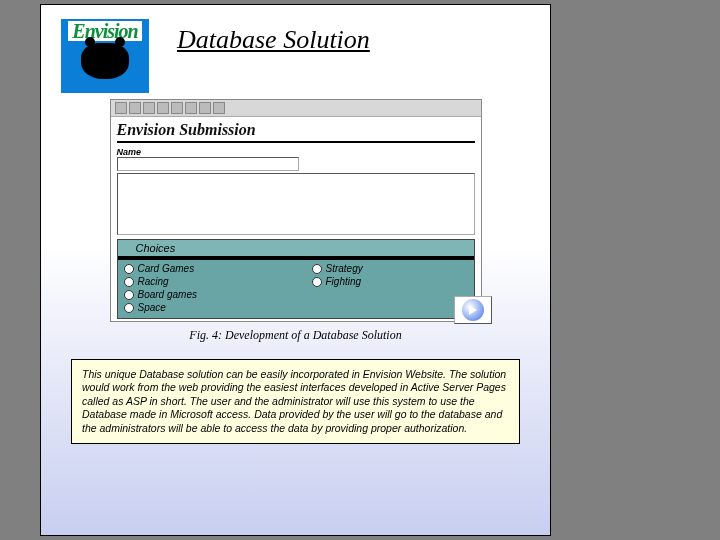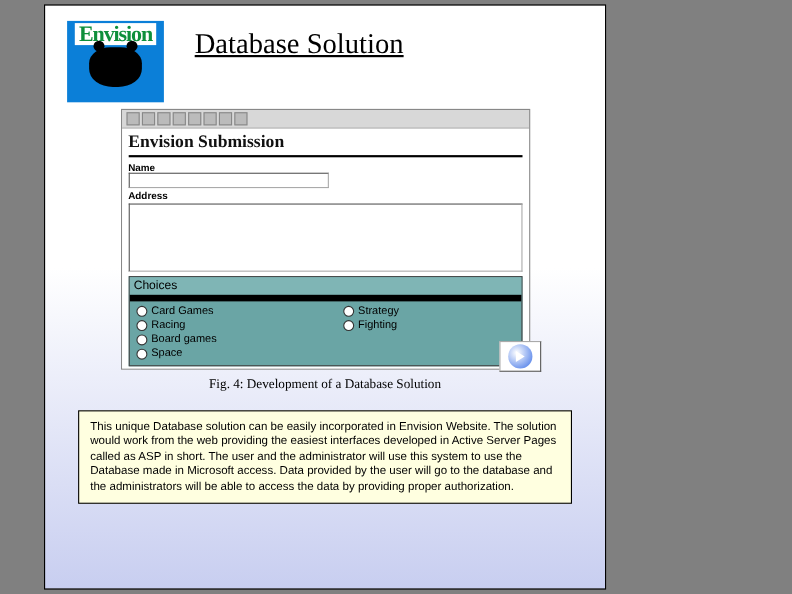--- a/index.html
+++ b/index.html
@@ -18,20 +18,21 @@
     padding: 4px 40px;
   }
   .slide {
     width: 511px;
     height: 532px;
     background: linear-gradient(to bottom, #ffffff 0%, #ffffff 45%, #c8cef0 100%);
     border: 1px solid #000;
     box-sizing: border-box;
     padding: 14px 20px 10px 20px;
     position: relative;
+    font-style: italic;
   }
   .header-row {
     display: flex;
     align-items: flex-start;
     gap: 28px;
   }
   .logo-box {
     width: 88px;
     height: 74px;
     background: #0b7fd8;
@@ -124,22 +125,22 @@
     width: 356px; height: 60px; background: #fff; border: 1px inset #aaa; margin-top: 2px;
   }
   .choices-panel {
     border: 1px solid #444;
     background: #6aa5a5;
     margin-top: 4px;
     position: relative;
   }
   .choices-title {
     font-size: 11px;
-    padding: 2px 4px;
-    border-bottom: 6px solid #000000;
+    padding: 2px 18px;
+    border-bottom: 4px solid #000000;
     background: #7fb5b5;
   }
   .choices-grid {
     display: grid;
     grid-template-columns: 1fr 1fr;
     column-gap: 8px;
     padding: 2px 6px 4px 6px;
     gap: 32px;
   }
   .opt {
@@ -207,21 +208,20 @@
         <div class="tb-btn"></div>
         <div class="tb-btn"></div>
         <div class="tb-btn"></div>
       </div>
       <div class="bs-body">
         <div class="bs-top">
           <div class="bs-heading">Envision Submission</div>
         </div>
         <div class="lbl">Name</div>
         <div class="inp"></div>
-        <div class="lbl">Address</div>
         <div class="txa"></div>
 
         <div class="choices-panel">
           <div class="choices-title">Choices</div>
           <div class="choices-grid">
             <div>
               <div class="opt">
                   <span class="radio"></span>
                   <span>Card Games</span>
                 </div>

